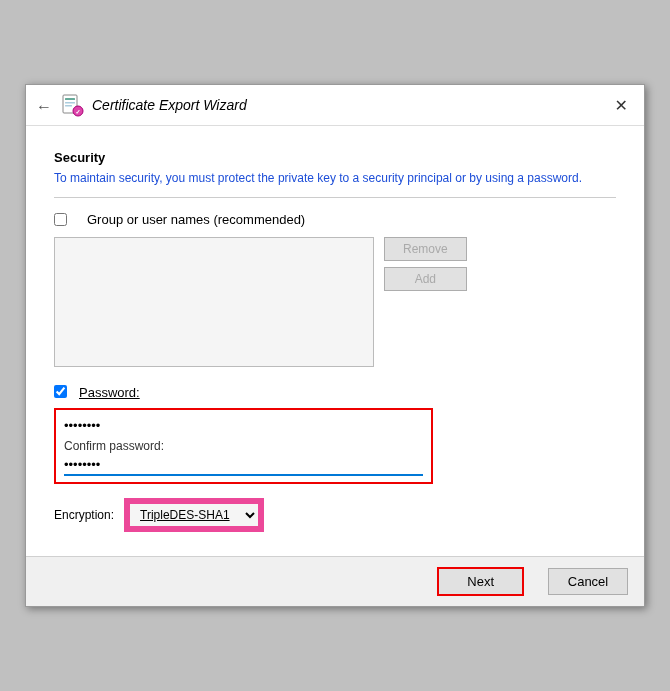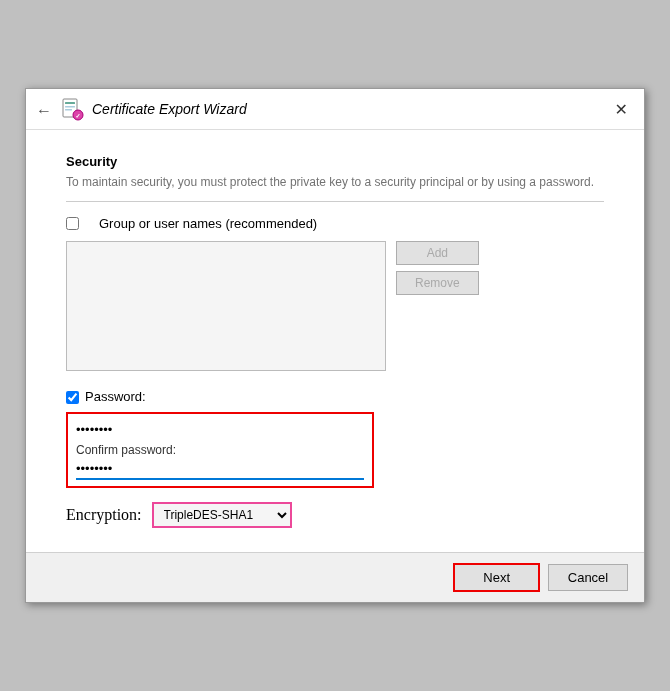--- a/index.html
+++ b/index.html
@@ -51,32 +51,32 @@
     }
     .close-btn {
       font-size: 16px;
       cursor: pointer;
       color: #333;
       padding: 2px 6px;
       border: none;
       background: none;
     }
     .content {
-      padding: 24px 40px;
+      padding: 24px 28px;
       background: #fff;
       flex: 1;
     }
     .section-title {
       font-weight: 700;
       font-size: 13px;
       margin-bottom: 4px;
     }
     .section-desc {
       font-size: 12px;
-      color: #737373;
+      color: #1d4ed8;
       margin-bottom: 10px;
       line-height: 1.5;
     }
     .divider {
       border: none;
       border-top: 1px solid #ccc;
       margin-bottom: 14px;
     }
     .checkbox-row {
       display: flex;
@@ -115,28 +115,29 @@
       color: #888;
     }
     .btn-secondary:disabled {
       color: #aaa;
     }
     .password-section {
       margin-top: 4px;
     }
     .password-row {
       display: flex;
-      align-items: flex-end;
-      gap: 6px;
+      align-items: flex-start;
+      gap: 12px;
       margin-bottom: 8px;
+      text-decoration: underline;
     }
     .password-field-group {
       border: 2px solid #e00;
       padding: 6px 8px;
-      width: 308px;
+      width: 379px;
       background: #fff;
     }
     .password-field-group input {
       border: none;
       outline: none;
       width: 100%;
       font-size: 13px;
       background: transparent;
       padding: 2px 0;
     }
@@ -157,38 +158,38 @@
       background: transparent;
       padding: 2px 0;
     }
     .encryption-row {
       display: flex;
       align-items: center;
       gap: 10px;
       margin-top: 14px;
     }
     .encryption-label {
-      font-size: 16px;
-      font-family: Liberation Serif, serif;
+      font-size: 12px;
     }
     .encryption-select {
-      border: 2px solid #ec4899;
+      border: 6px solid #ec4899;
       background: #f5f5f5;
       padding: 3px 6px;
       font-size: 12px;
       min-width: 140px;
       appearance: auto;
+      text-decoration: underline;
     }
     .footer {
       background: #f0f0f0;
       border-top: 1px solid #d0d0d0;
       padding: 10px 16px;
       display: flex;
       justify-content: flex-end;
-      gap: 8px;
+      gap: 24px;
       align-items: center;
     }
     .btn-primary {
       background: #e1e1e1;
       border: 2px solid #e00;
       padding: 5px 28px;
       font-size: 13px;
       cursor: pointer;
       min-width: 80px;
     }
@@ -229,22 +230,22 @@
     <hr class="divider">
 
     <div class="checkbox-row">
       <input type="checkbox" id="group-cb" style="">
       <label for="group-cb">Group or user names (recommended)</label>
     </div>
 
     <div class="list-area">
       <div class="user-listbox"></div>
       <div class="list-buttons">
+        <button class="btn-secondary" disabled="">Remove</button>
         <button class="btn-secondary" disabled="">Add</button>
-        <button class="btn-secondary" disabled="">Remove</button>
       </div>
     </div>
 
     <div class="password-section">
       <div class="password-row">
         <input type="checkbox" id="pwd-cb" checked="" style="">
         <label for="pwd-cb">Password:</label>
       </div>
 
       <div class="password-field-group">

